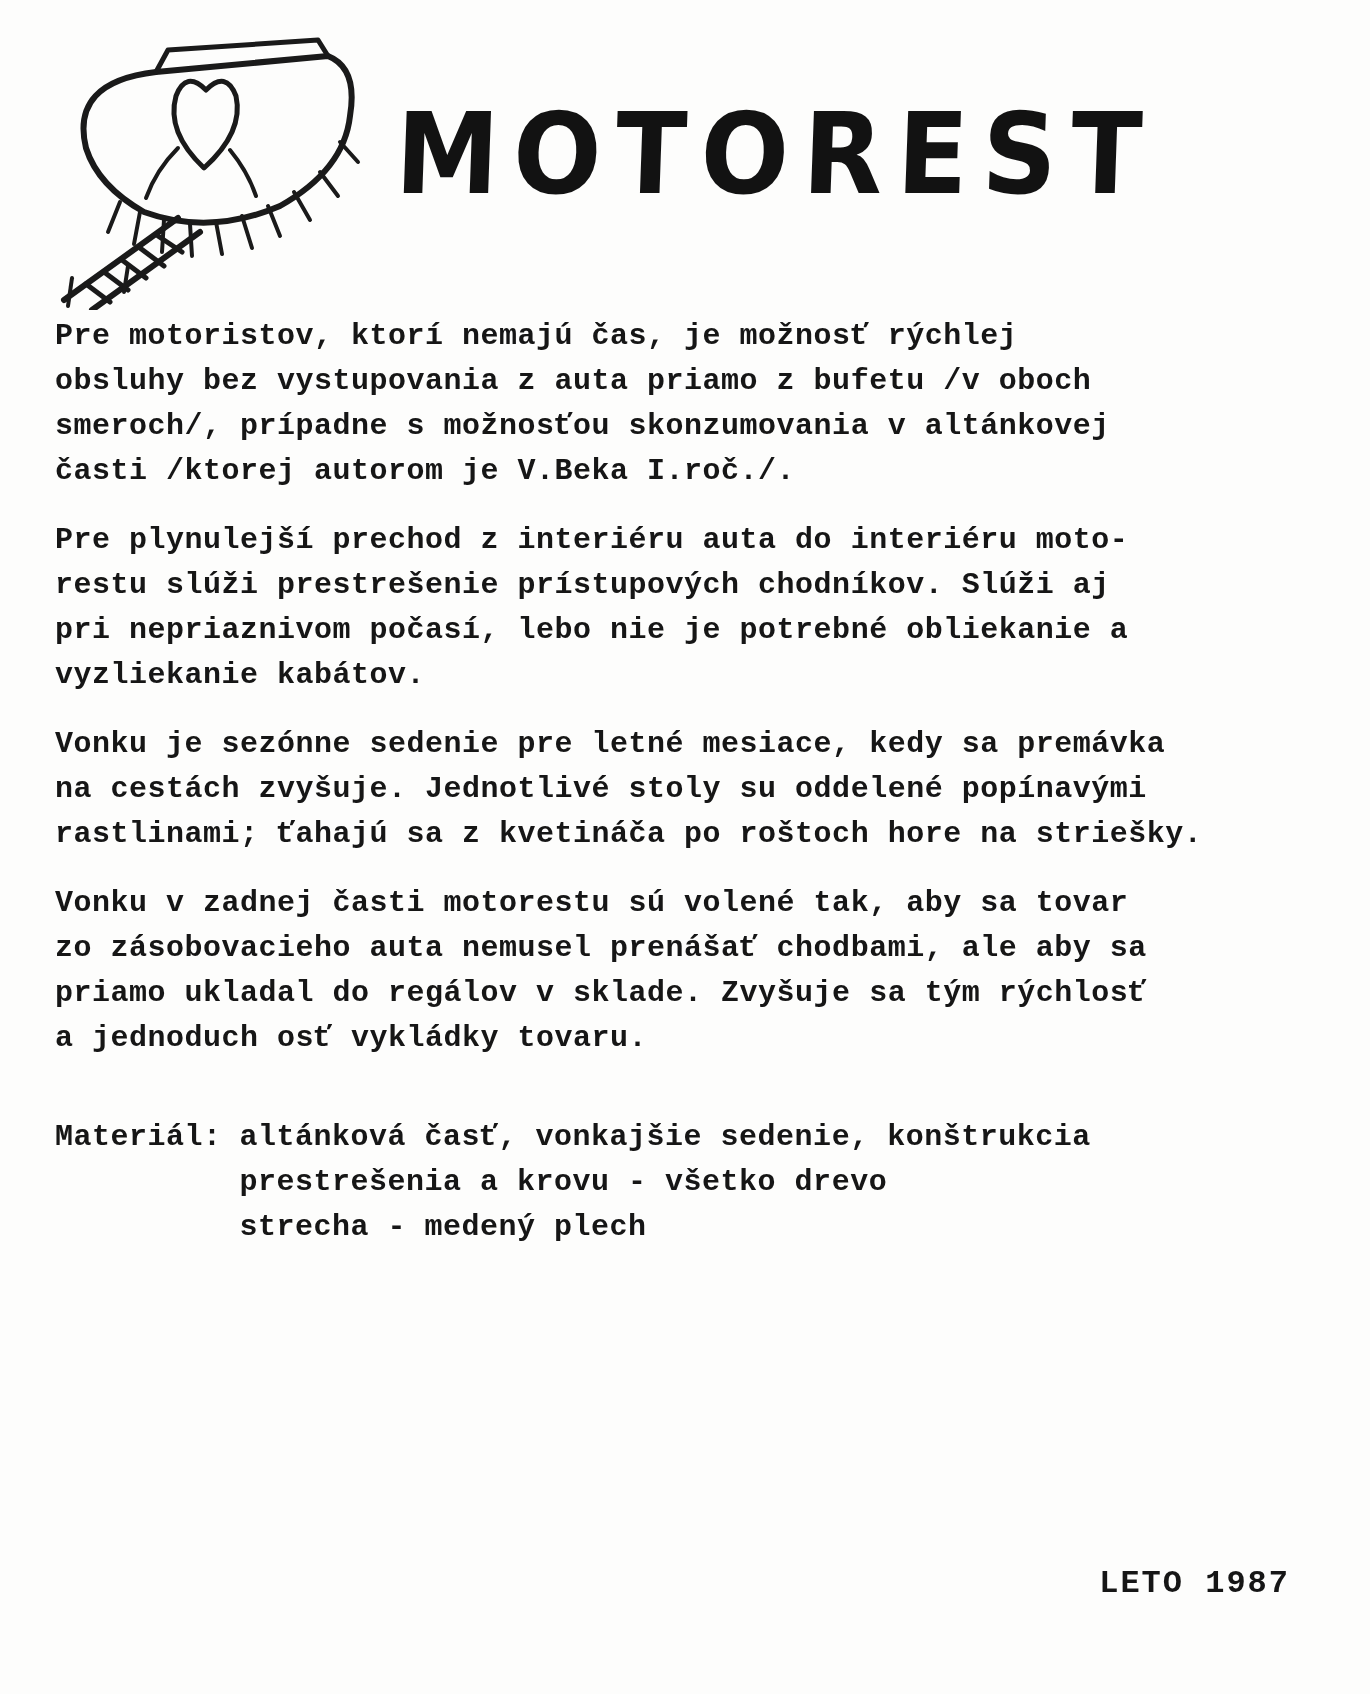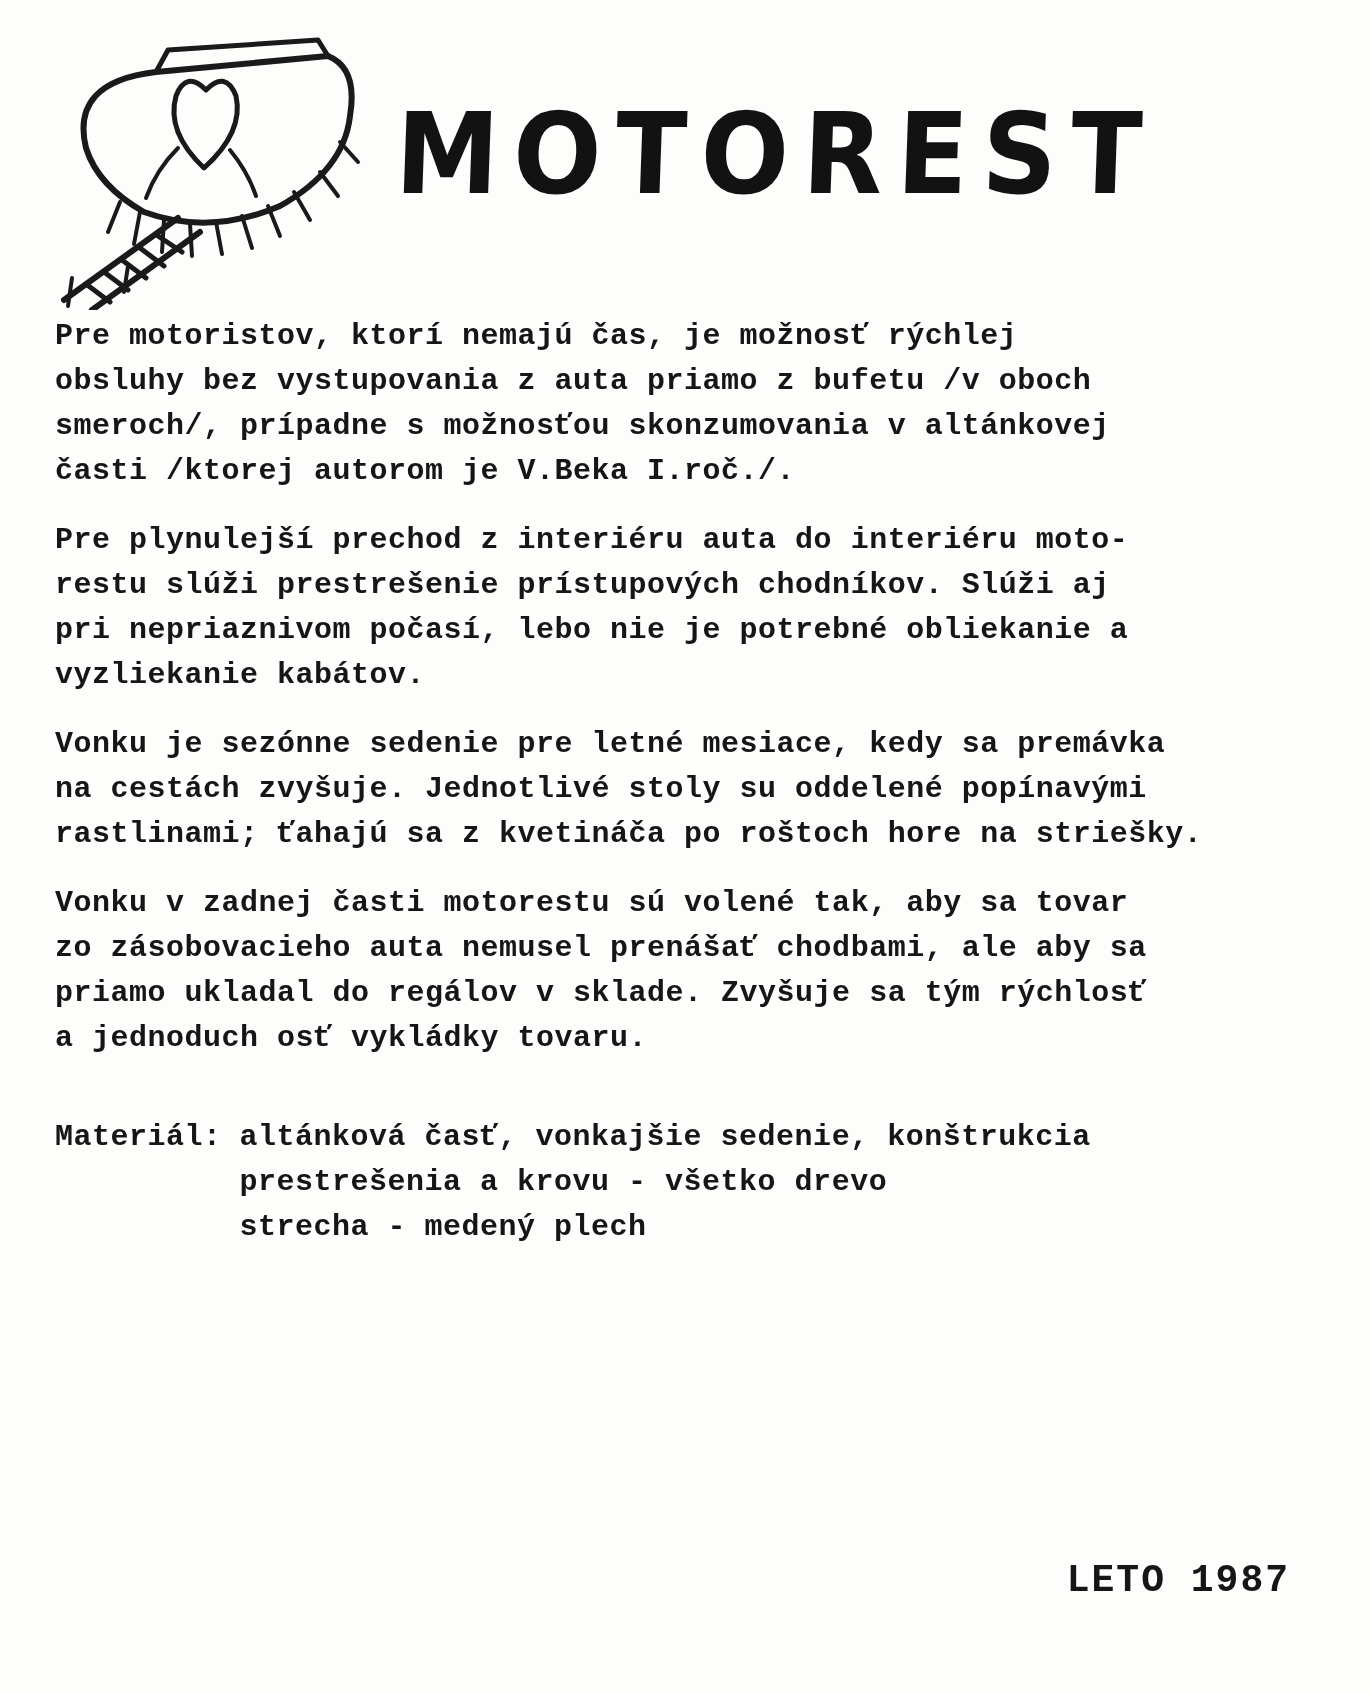--- a/index.html
+++ b/index.html
@@ -65,21 +65,21 @@
     flex: 0 0 auto;
     padding-right: 18px;
   }
   .material-lines {
     flex: 1 1 auto;
   }
   .year-stamp {
     position: absolute;
     right: 80px;
     bottom: 92px;
-    font-size: 38px;
+    font-size: 32px;
     font-weight: 700;
     letter-spacing: 2px;
   }
 </style>
 </head>
 <body>
 
 <div class="page">
 
   <div class="header">

